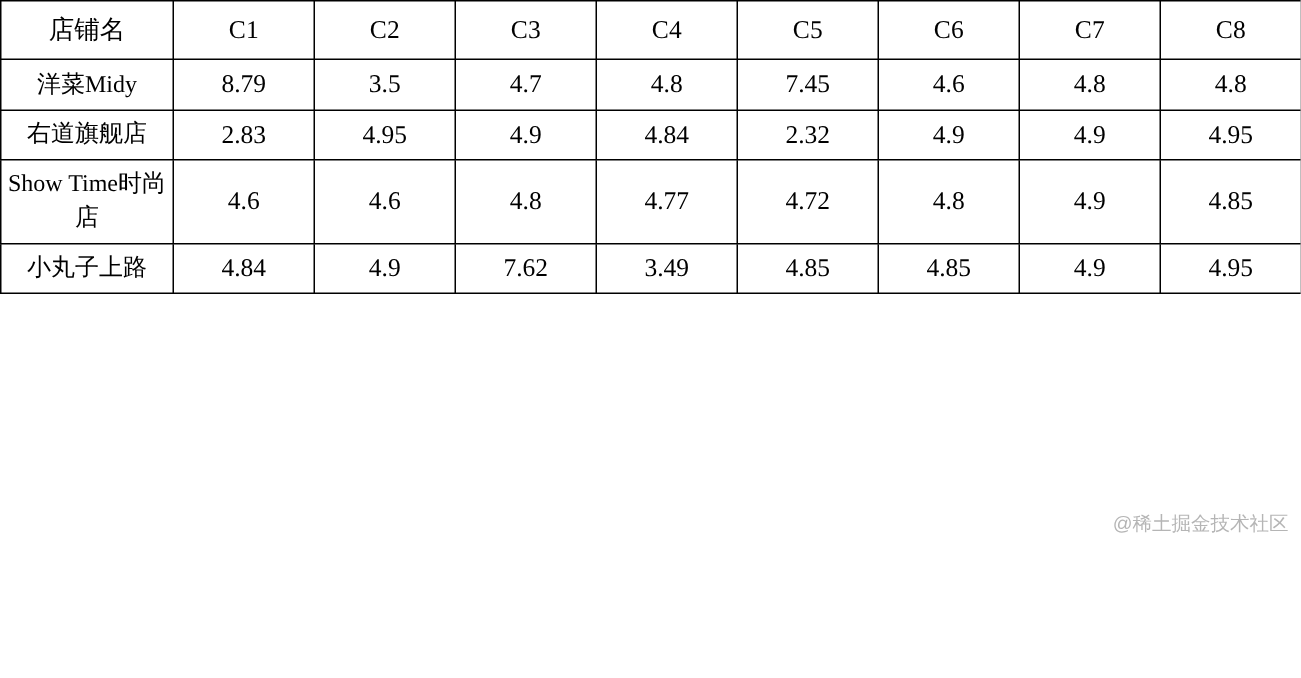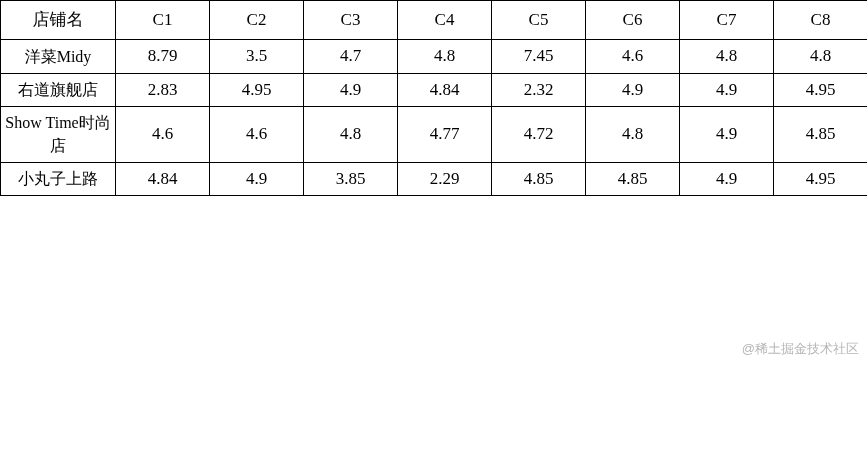--- a/index.html
+++ b/index.html
@@ -120,22 +120,22 @@
         <td class="val">4.77</td>
         <td class="val">4.72</td>
         <td class="val">4.8</td>
         <td class="val">4.9</td>
         <td class="val">4.85</td>
       </tr>
       <tr>
         <td class="label">小丸子上路</td>
         <td class="val">4.84</td>
         <td class="val">4.9</td>
-        <td class="val">3.85</td>
-        <td class="val">2.29</td>
+        <td class="val">7.62</td>
+        <td class="val">3.49</td>
         <td class="val">4.85</td>
         <td class="val">4.85</td>
         <td class="val">4.9</td>
         <td class="val">4.95</td>
       </tr>
     </tbody>
   </table>
 
   <div class="watermark">@稀土掘金技术社区</div>
 </div>

